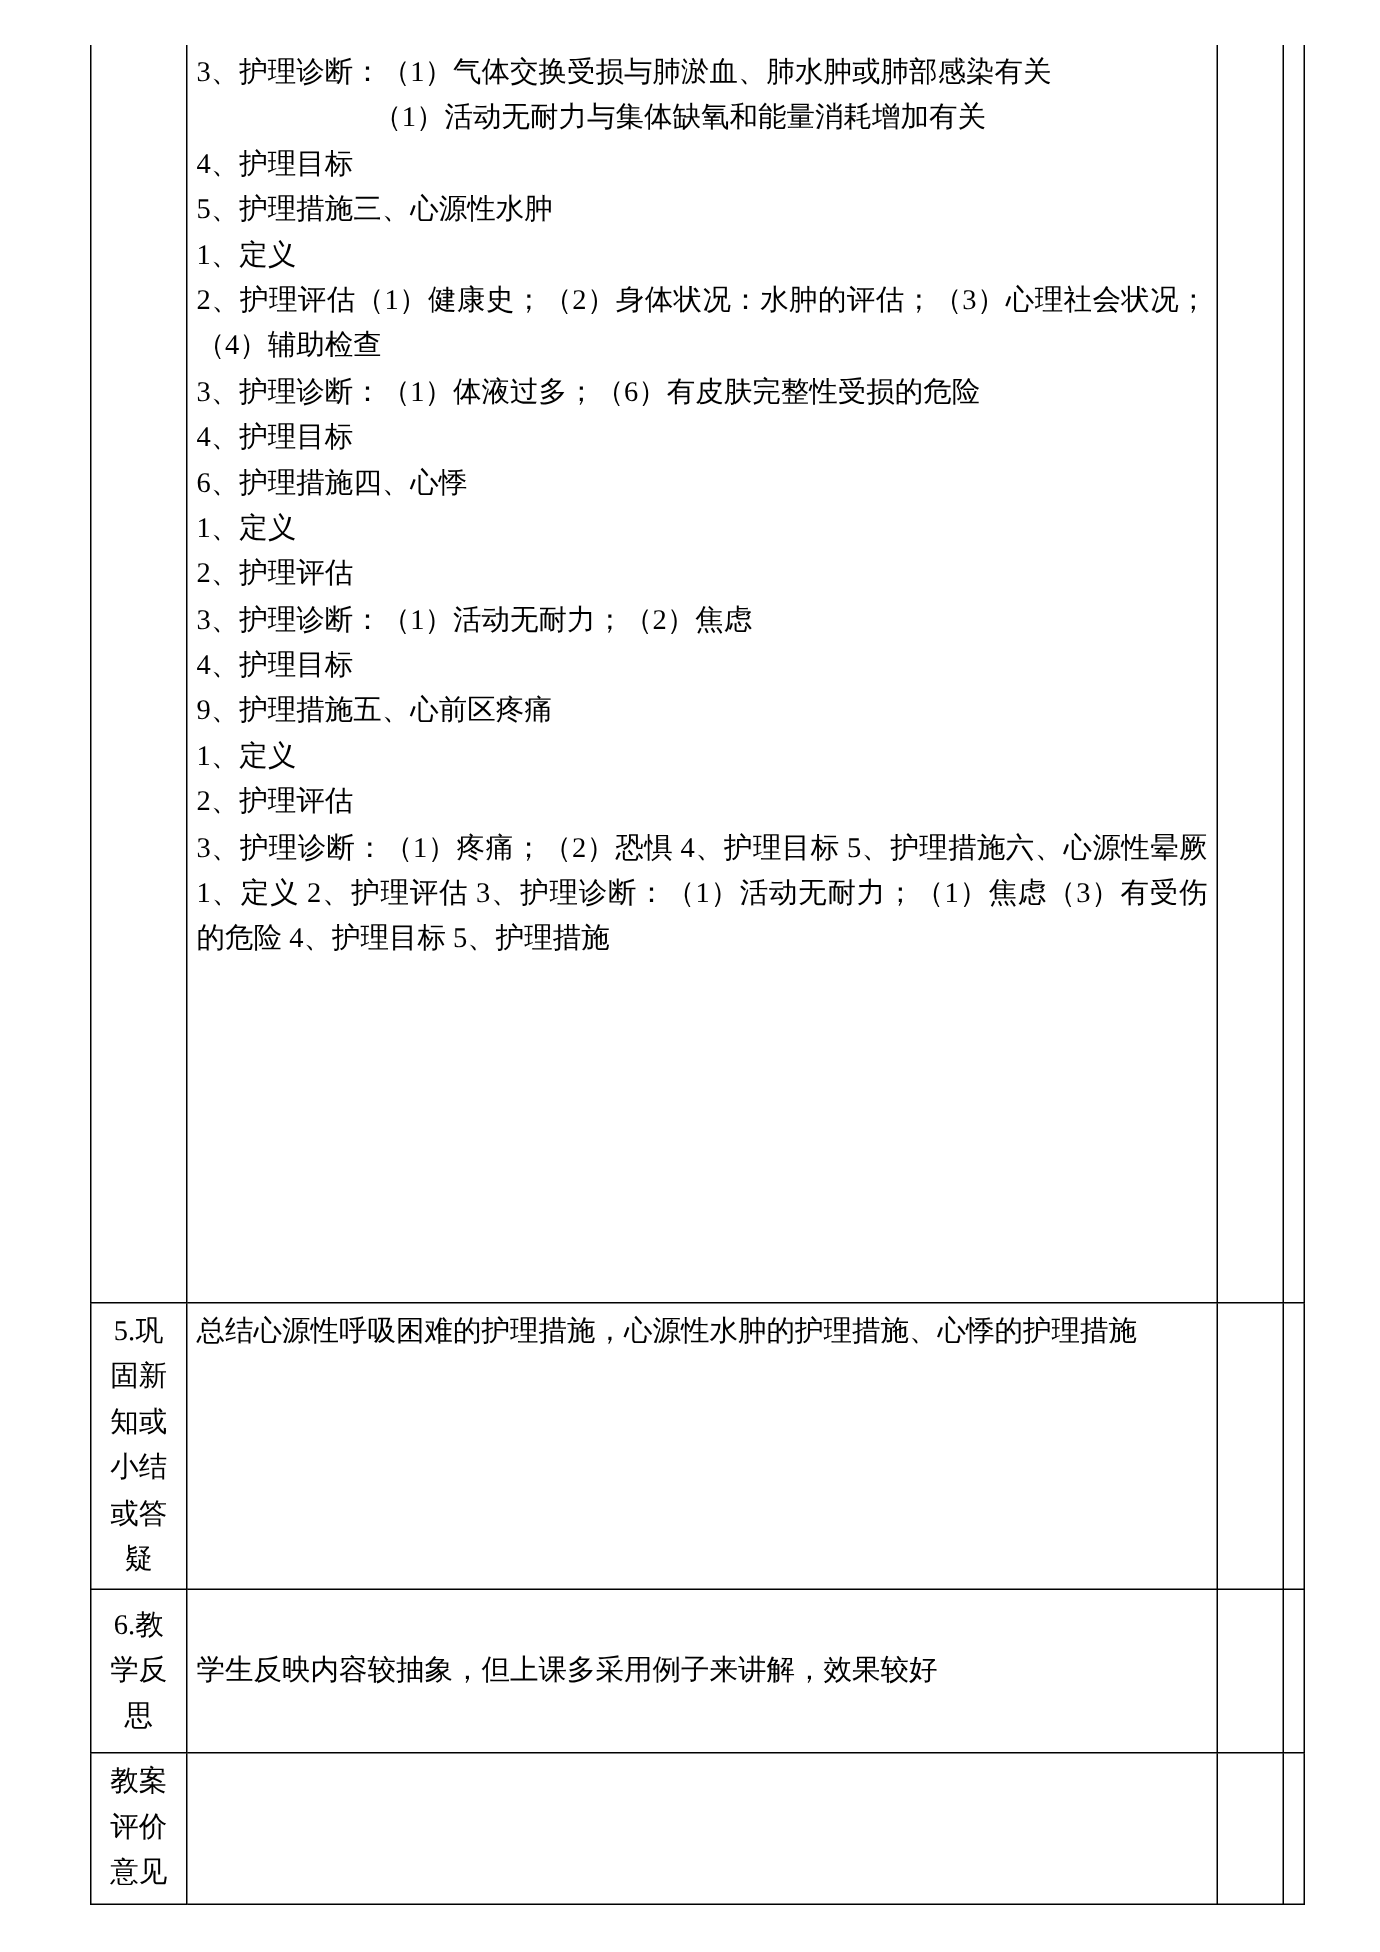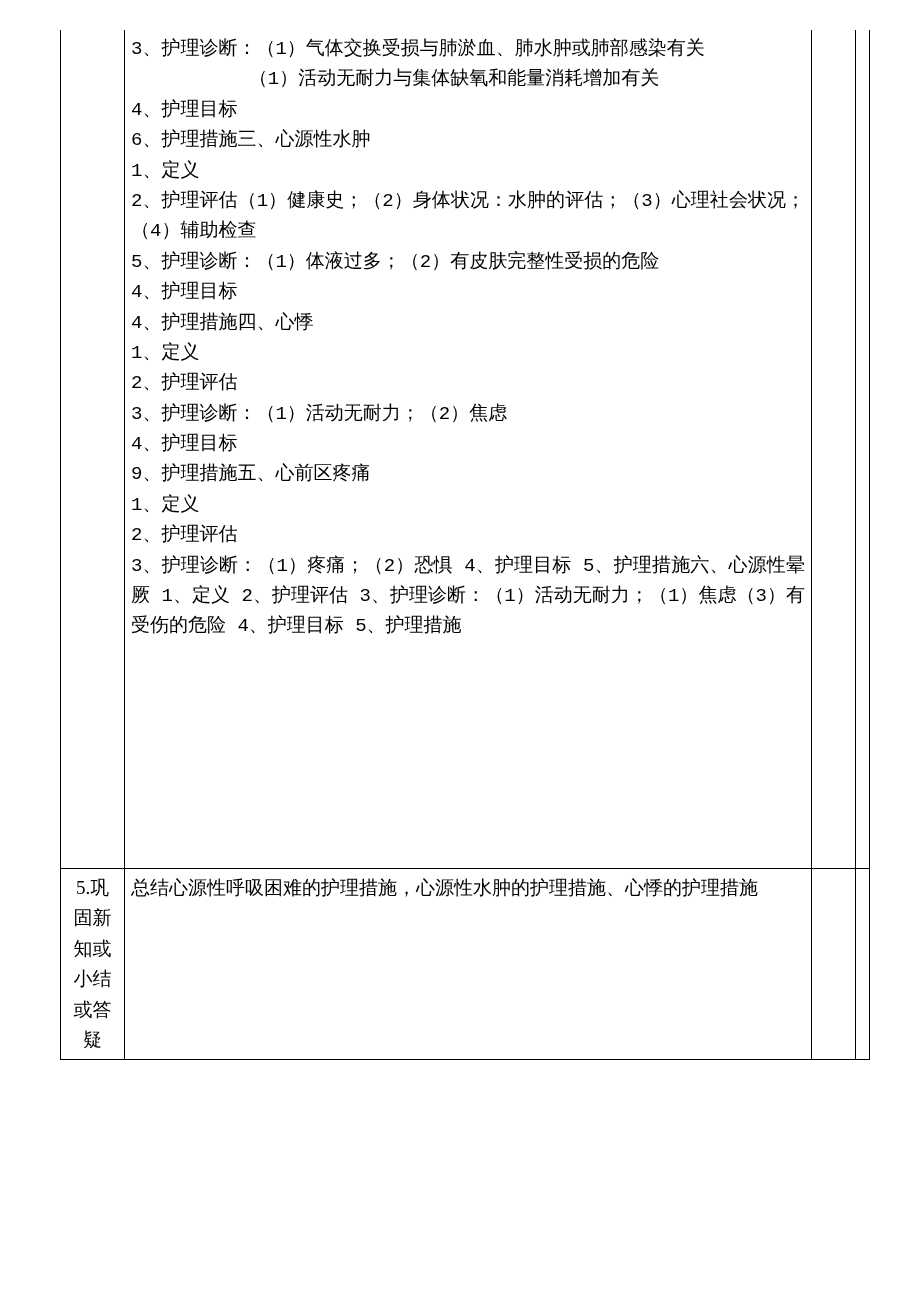--- a/index.html
+++ b/index.html
@@ -34,46 +34,46 @@
   col.c3 { width: 44px; }
   col.c4 { width: 14px; }
   .label-cell {
     text-align: center;
     vertical-align: middle !important;
   }
   .p {
     margin: 0;
     white-space: pre-wrap;
   }
-  .top-cell { border-top: none !important; font-family: Liberation Mono, monospace; }
+  .top-cell { border-top: none !important; }
 </style>
 </head>
 <body>
 
 <div class="page">
   <table class="lesson">
     <colgroup>
       <col class="c1">
         <col class="c2">
         <col class="c3">
         <col class="c4">
     </colgroup>
     <tbody>
       <tr>
         <td class="top-cell label-cell" style="height:830px;"></td>
         <td class="top-cell" style="text-align:justify;">
           <p class="p">3、护理诊断：（1）气体交换受损与肺淤血、肺水肿或肺部感染有关</p>
           <p class="p" style="padding-left:6.2em;">（1）活动无耐力与集体缺氧和能量消耗增加有关</p>
           <p class="p">4、护理目标</p>
-          <p class="p">6、护理措施三、心源性水肿</p>
+          <p class="p">5、护理措施三、心源性水肿</p>
           <p class="p">1、定义</p>
           <p class="p">2、护理评估（1）健康史；（2）身体状况：水肿的评估；（3）心理社会状况；（4）辅助检查</p>
-          <p class="p">5、护理诊断：（1）体液过多；（2）有皮肤完整性受损的危险</p>
+          <p class="p">3、护理诊断：（1）体液过多；（6）有皮肤完整性受损的危险</p>
           <p class="p">4、护理目标</p>
-          <p class="p">4、护理措施四、心悸</p>
+          <p class="p">6、护理措施四、心悸</p>
           <p class="p">1、定义</p>
           <p class="p">2、护理评估</p>
           <p class="p">3、护理诊断：（1）活动无耐力；（2）焦虑</p>
           <p class="p">4、护理目标</p>
           <p class="p">9、护理措施五、心前区疼痛</p>
           <p class="p">1、定义</p>
           <p class="p">2、护理评估</p>
           <p class="p">3、护理诊断：（1）疼痛；（2）恐惧 4、护理目标 5、护理措施六、心源性晕厥 1、定义 2、护理评估 3、护理诊断：（1）活动无耐力；（1）焦虑（3）有受伤的危险 4、护理目标 5、护理措施</p>
         </td>
         <td class="top-cell"></td>
@@ -82,15 +82,35 @@
       <tr>
         <td class="label-cell" style="height:120px;">
           <span>5.巩固新知或小结或答疑</span>
         </td>
         <td style="text-align:justify;border-radius:32px;">
           <p class="p">总结心源性呼吸困难的护理措施，心源性水肿的护理措施、心悸的护理措施</p>
         </td>
         <td></td>
         <td></td>
       </tr>
+      <tr>
+        <td class="label-cell" style="height:100px;">
+          <span>6.教学反思</span>
+        </td>
+        <td style="vertical-align:middle;">
+          <p class="p">学生反映内容较抽象，但上课多采用例子来讲解，效果较好</p>
+        </td>
+        <td></td>
+        <td></td>
+      </tr>
+      <tr>
+        <td class="label-cell" style="height:60px;">
+          <span>教案评价意见</span>
+        </td>
+        <td>
+          <p class="p"></p>
+        </td>
+        <td></td>
+        <td></td>
+      </tr>
     </tbody>
   </table>
 </div>
 
 </body></html>

